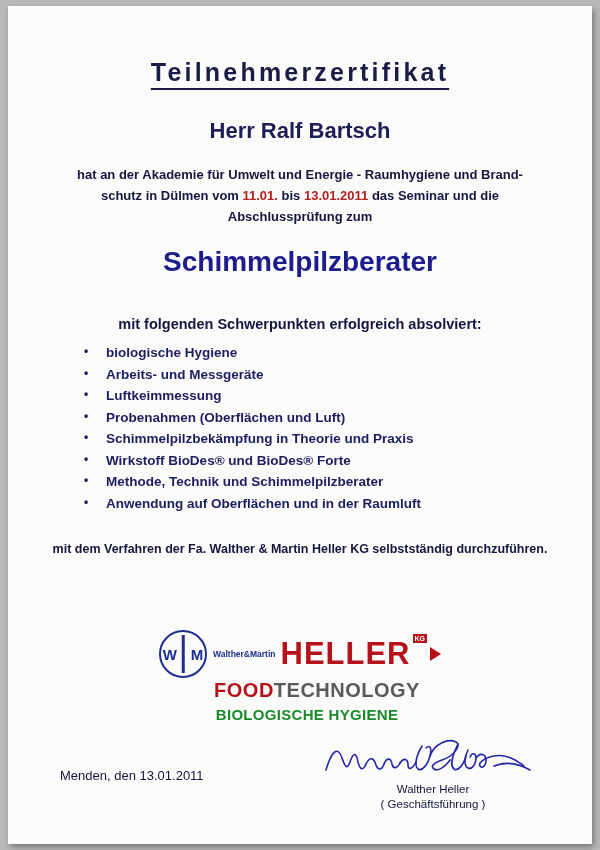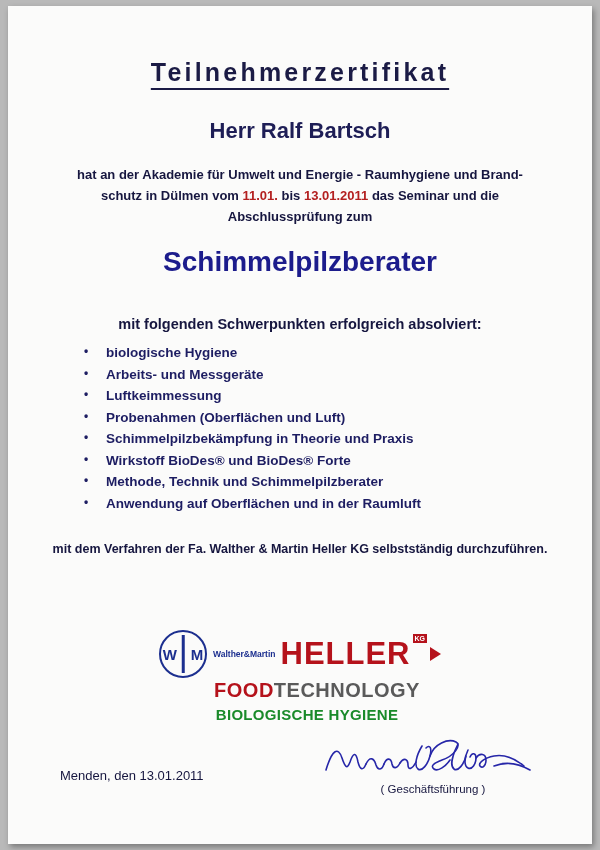--- a/index.html
+++ b/index.html
@@ -356,17 +356,18 @@
             <path d="M82 27 C86 21, 90 23, 90 29 C90 34, 94 34, 98 26"></path>
             <path d="M104 10 C98 20, 96 30, 100 33 C104 36, 110 28, 112 20 C114 12, 112 8, 108 12"></path>
             <path d="M112 20 C116 8, 130 2, 138 6 C144 9, 136 20, 124 24 C116 27, 112 30, 116 33 C120 36, 128 30, 132 24"></path>
             <path d="M140 8 C134 20, 132 30, 136 33 C140 36, 146 28, 148 20"></path>
             <path d="M150 14 C146 22, 146 30, 150 32 C154 34, 158 28, 158 22 C158 17, 154 16, 152 21"></path>
             <path d="M158 22 C162 16, 168 18, 168 24 C168 30, 164 33, 162 30 C160 27, 166 22, 176 20 C186 18, 196 22, 206 30"></path>
             <path d="M176 30 C186 26, 198 26, 212 34"></path>
           </g>
         </svg>
       </div>
+      <div class="sign-name">Walther Heller</div>
       <div class="sign-role">( Geschäftsführung )</div>
     </div>
 
   </div>
 </div>
 
 </body></html>

